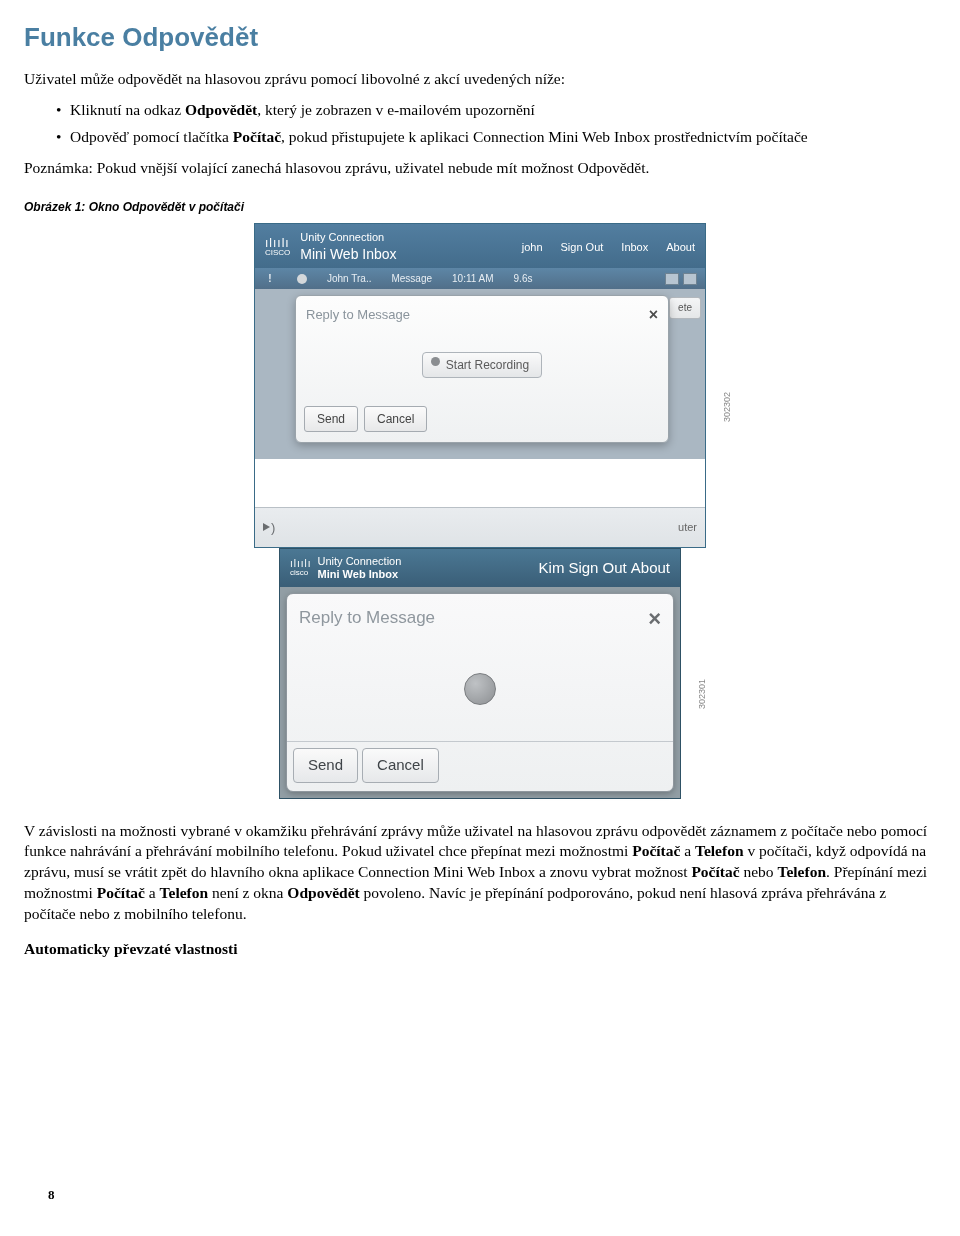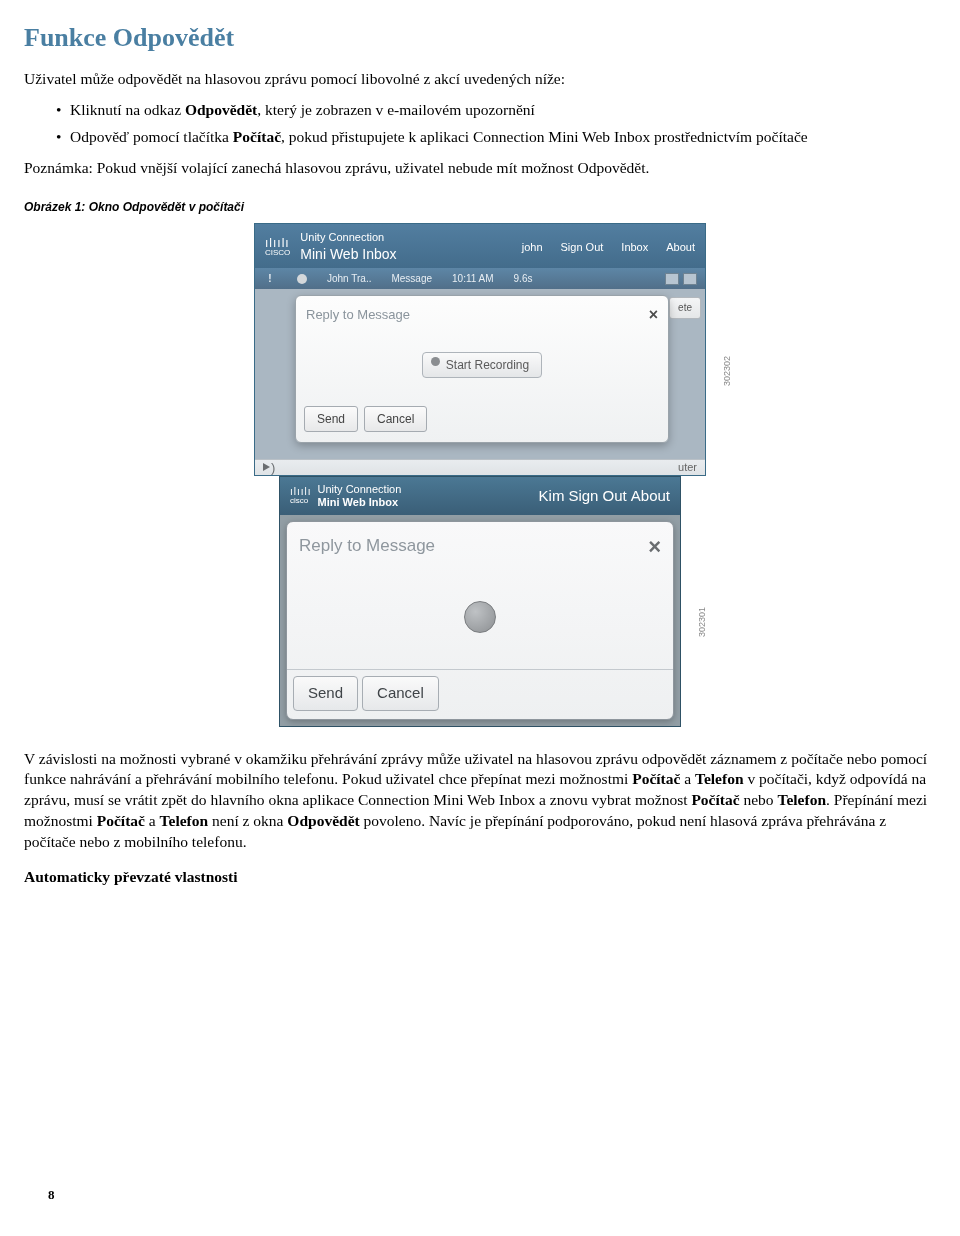--- a/index.html
+++ b/index.html
@@ -6,21 +6,21 @@
     margin: 0;
     padding: 20px 24px;
     font-family: "Times New Roman", Times, serif;
     font-size: 15.5px;
     color: #000;
     width: 912px;
     background: #fff;
     line-height: 1.35;
   }
   h1 {
-    font-family: Liberation Serif, serif;
+    font-family: Liberation Sans, sans-serif;
     color: #4a7fa2;
     font-size: 26px;
     font-weight: 700;
     margin: 0 0 14px 0;
   }
   .para { margin: 6px 0 10px 0; }
   ul.bullets { margin: 4px 0 10px 32px; padding: 0; }
   ul.bullets li { margin: 6px 0; list-style: none; position: relative; padding-left: 14px; }
   ul.bullets li::before { content: "•"; position: absolute; left: 0; top: 0; }
   .bold { font-weight: 700; }
@@ -127,21 +127,21 @@
   .fig1 .back-right {
     position:absolute; right: 4px; top: 8px;
     background: linear-gradient(#f4f5f6,#e5e7e8);
     border:1px solid #b3b8bd; border-radius:3px;
     padding:3px 8px; font-size:10px; color:#555;
   }
   .fig1 .bottom {
     background: linear-gradient(#e9ecef,#dfe3e6);
     border-top:1px solid #b9c0c6;
     display:flex; justify-content:space-between;
-    padding:0 8px; color:#666; font-size:11px;
+    padding:12px 8px; color:#666; font-size:11px;margin-top:48px;
   }
   .spk-ic { width:16px; height:14px; position:relative; display:inline-block; }
   .spk-ic::before {
     content:""; position:absolute; left:0; top:3px;
     border-left:7px solid #6a6d70; border-top:4px solid transparent; border-bottom:4px solid transparent;
   }
   .spk-ic::after {
     content:")"; position:absolute; left:8px; top:-1px; font-size:13px; color:#6a6d70;
   }
   .sidelabel1 {

